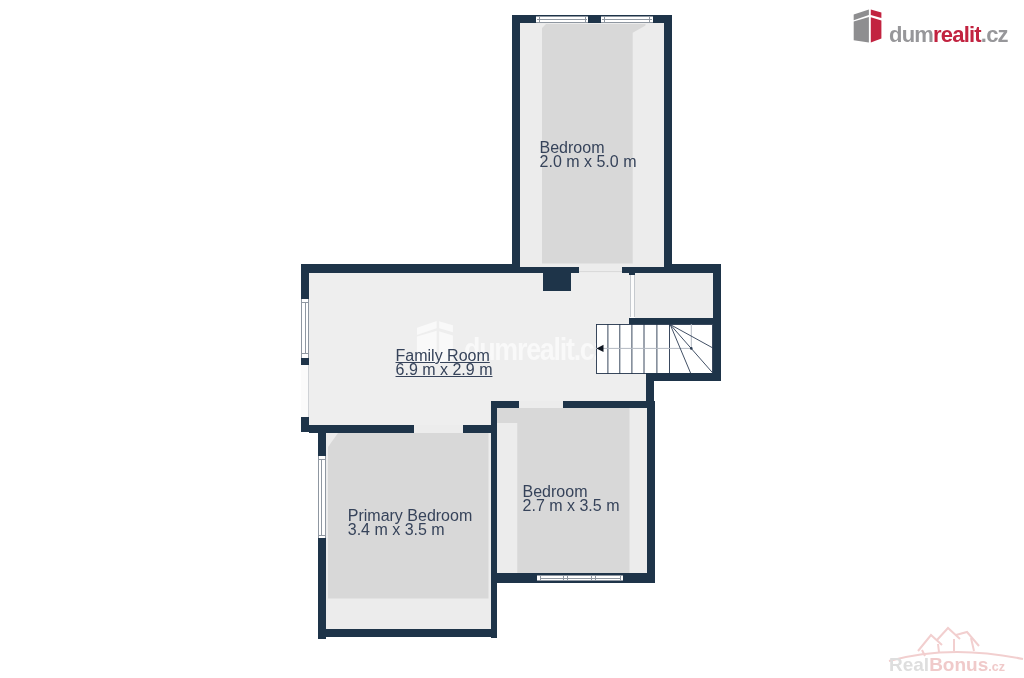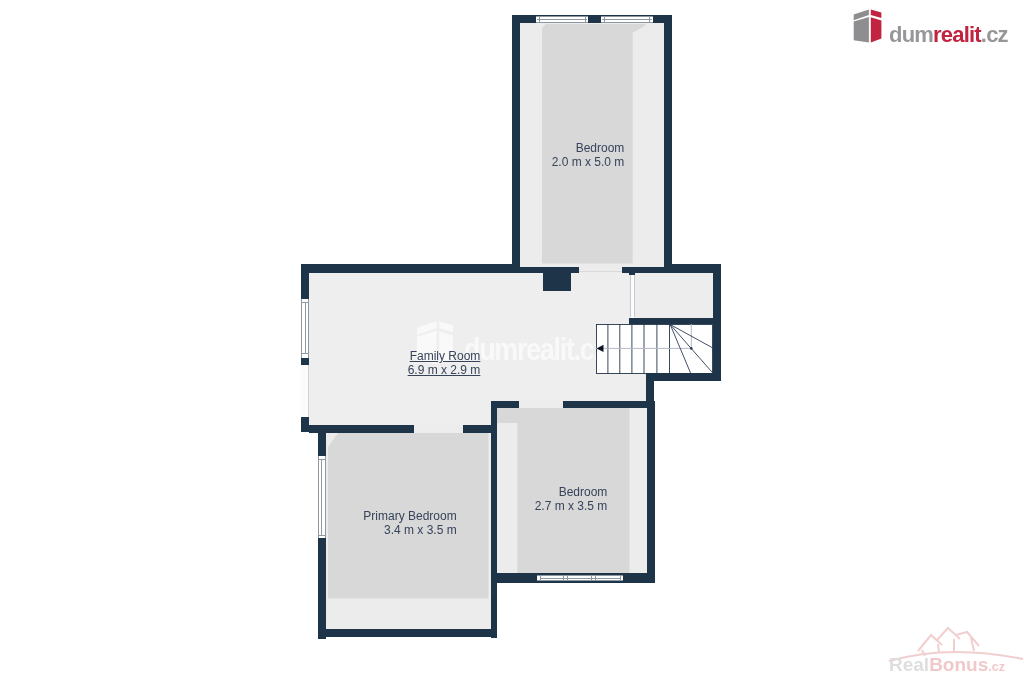--- a/index.html
+++ b/index.html
@@ -2,21 +2,21 @@
 <html><head>
 <meta charset="utf-8">
 <style>
   html,body{margin:0;padding:0;}
   body{width:1024px;height:678px;background:#ffffff;font-family:"Liberation Sans",sans-serif;position:relative;overflow:hidden;}
   .abs{position:absolute;}
   .wall{position:absolute;background:#1e3449;}
   .floor{position:absolute;background:#eeeeee;}
   .strip{position:absolute;background:#ececec;}
   .carpet{position:absolute;background:#d8d8d8;}
-  .lbl{position:absolute;color:#36435a;font-size:12px;line-height:14px;text-align:right;white-space:nowrap;transform:translate(-50%,-50%);}
+  .lbl{position:absolute;color:#36435a;font-size:16px;line-height:14px;text-align:left;white-space:nowrap;transform:translate(-50%,-50%);}
   .winh{position:absolute;background:#ffffff;border-top:1px solid #8f97a1;border-bottom:1px solid #8f97a1;box-sizing:border-box;}
   .winv{position:absolute;background:#ffffff;border-left:1px solid #8f97a1;border-right:1px solid #8f97a1;box-sizing:border-box;}
 </style>
 </head>
 <body>
 
 <div class="floor" style="left:309px;top:272px;width:287px;height:153px;"></div>
 <div class="floor" style="left:596px;top:272px;width:34px;height:52px;"></div>
 <div class="floor" style="left:596px;top:373px;width:50px;height:29px;"></div>
 

